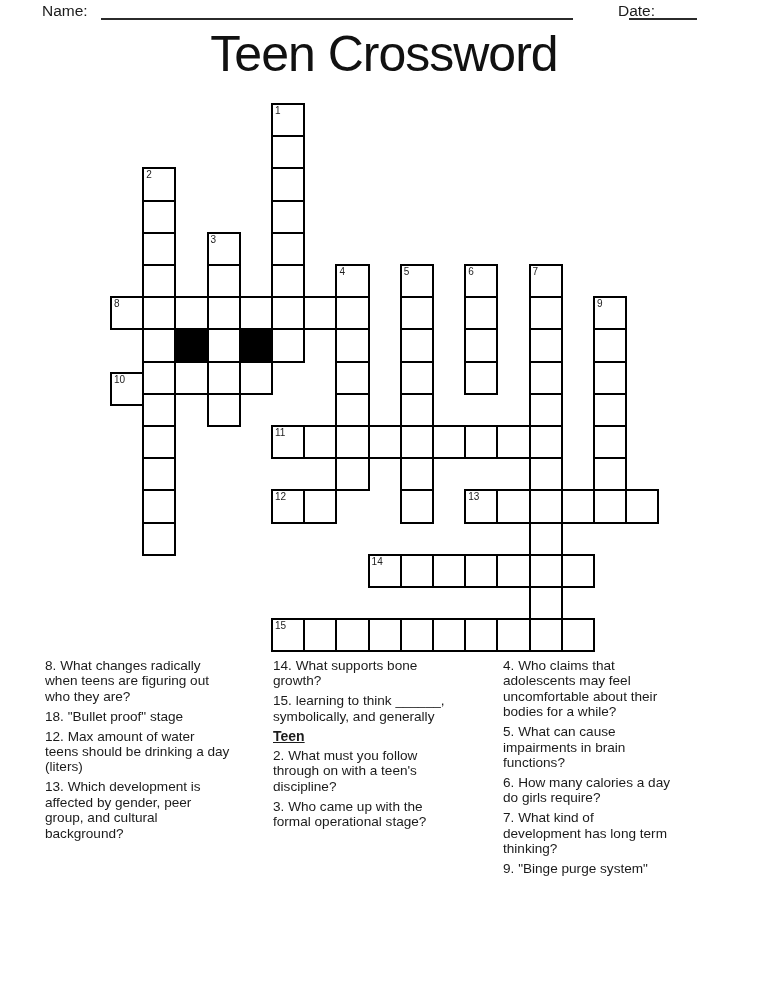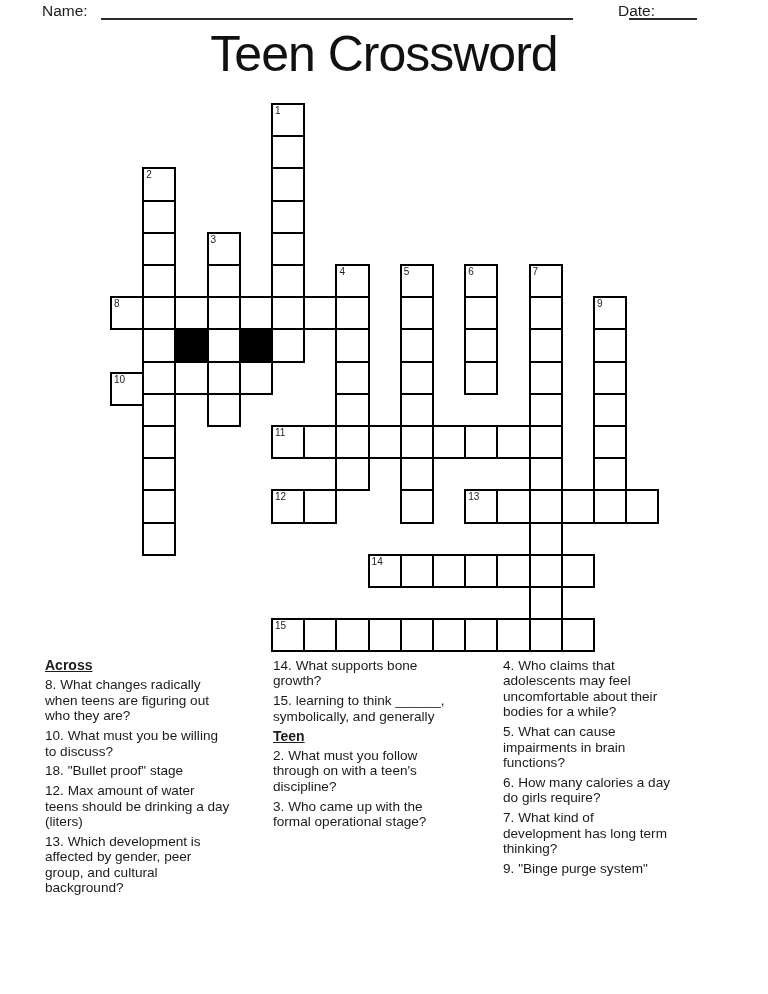--- a/index.html
+++ b/index.html
@@ -235,26 +235,23 @@
     <div class="cell" style="left: 257.6px; top: 515.2px;"></div>
     <div class="cell" style="left: 289.8px; top: 515.2px;"></div>
     <div class="cell" style="left: 322px; top: 515.2px;"></div>
     <div class="cell" style="left: 354.2px; top: 515.2px;"></div>
     <div class="cell" style="left: 386.4px; top: 515.2px;"></div>
     <div class="cell" style="left: 418.6px; top: 515.2px;"></div>
     <div class="cell" style="left: 450.8px; top: 515.2px;"></div>
   </div>
 
 <div id="clue-col-1" class="clue-col">
-    <div class="clue-heading">Across</div>
     <p class="clue"><b>8.</b> <span class="clue-text">What changes radically
 when teens are figuring out
 who they are?</span></p>
-    <p class="clue"><b>10.</b> <span class="clue-text">What must you be willing
-to discuss?</span></p>
     <p class="clue"><b>18.</b> <span class="clue-text">"Bullet proof" stage</span></p>
     <p class="clue"><b>12.</b> <span class="clue-text">Max amount of water
 teens should be drinking a day
 (liters)</span></p>
     <p class="clue"><b>13.</b> <span class="clue-text">Which development is
 affected by gender, peer
 group, and cultural
 background?</span></p>
   </div>
 <div id="clue-col-2" class="clue-col">

